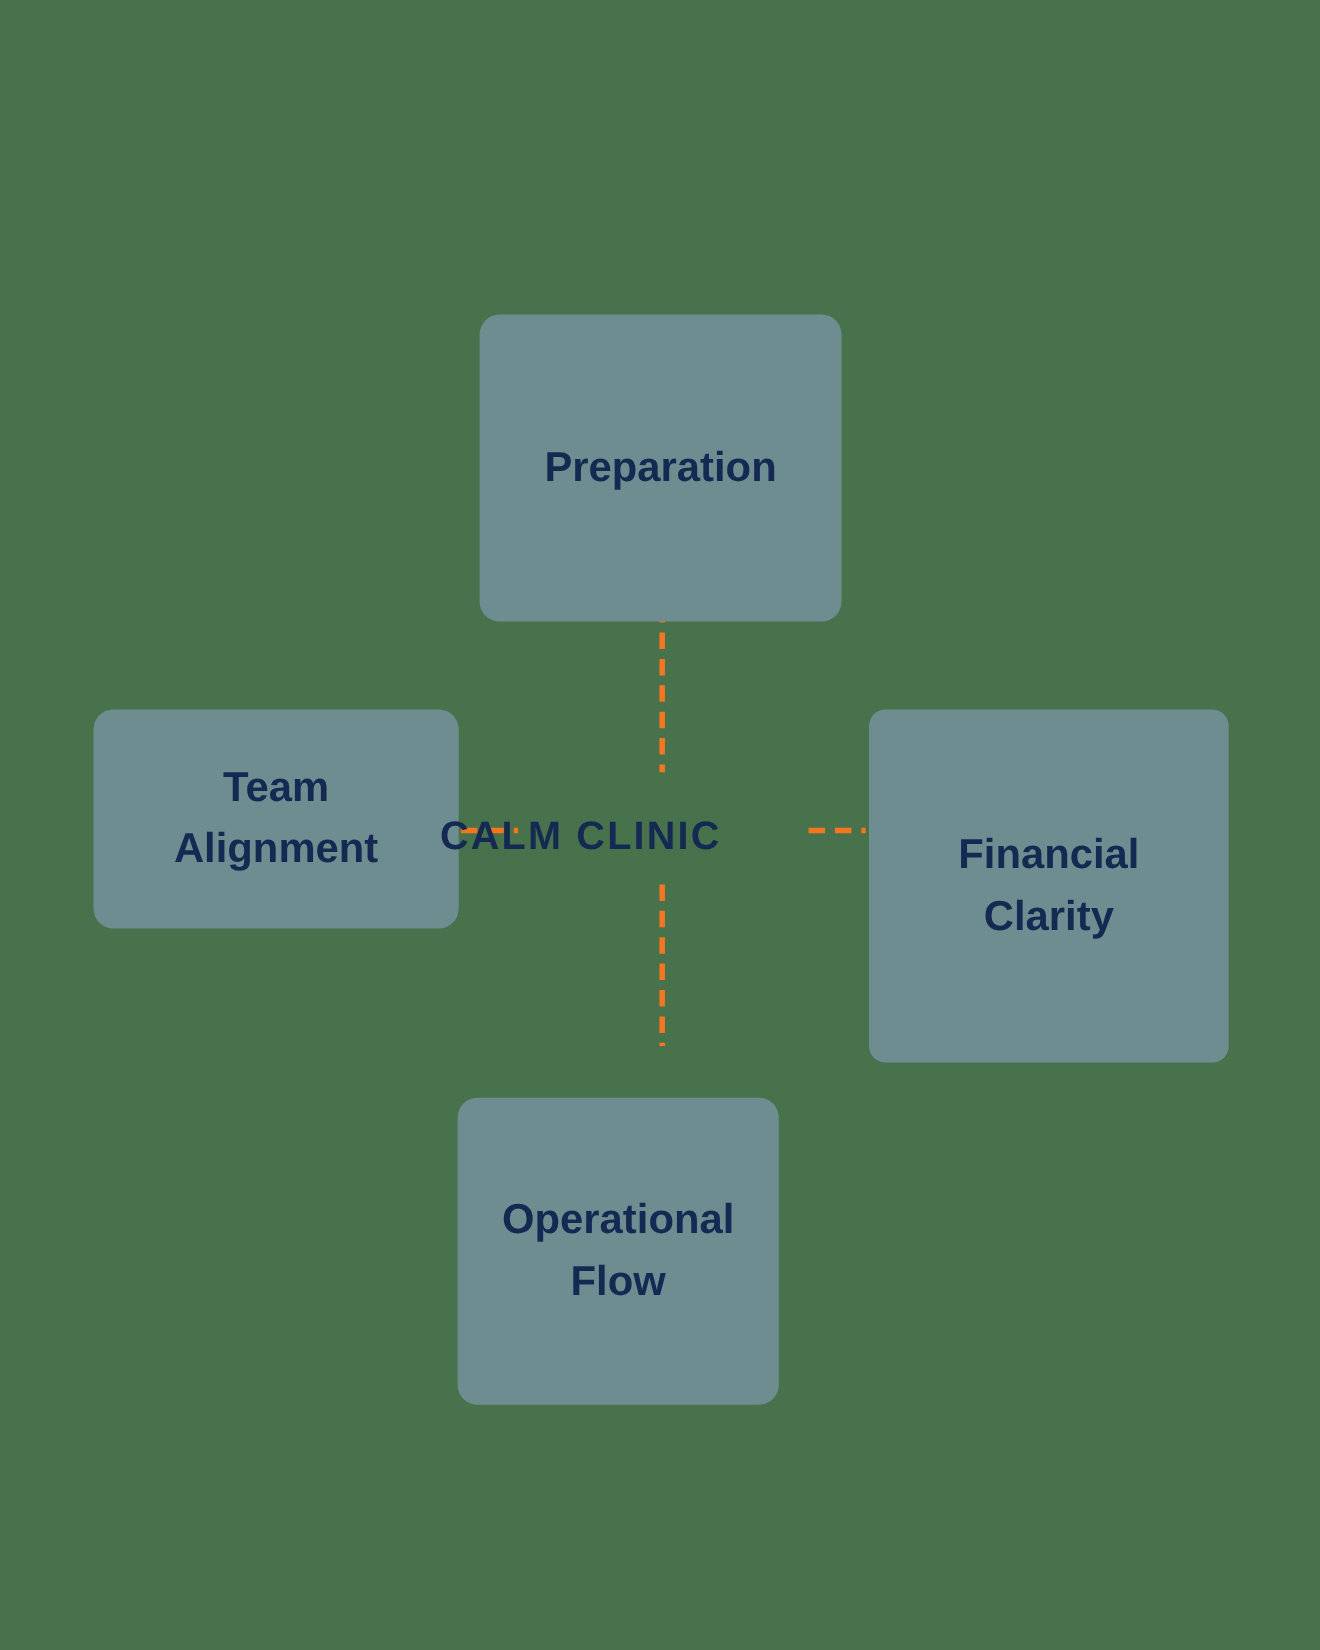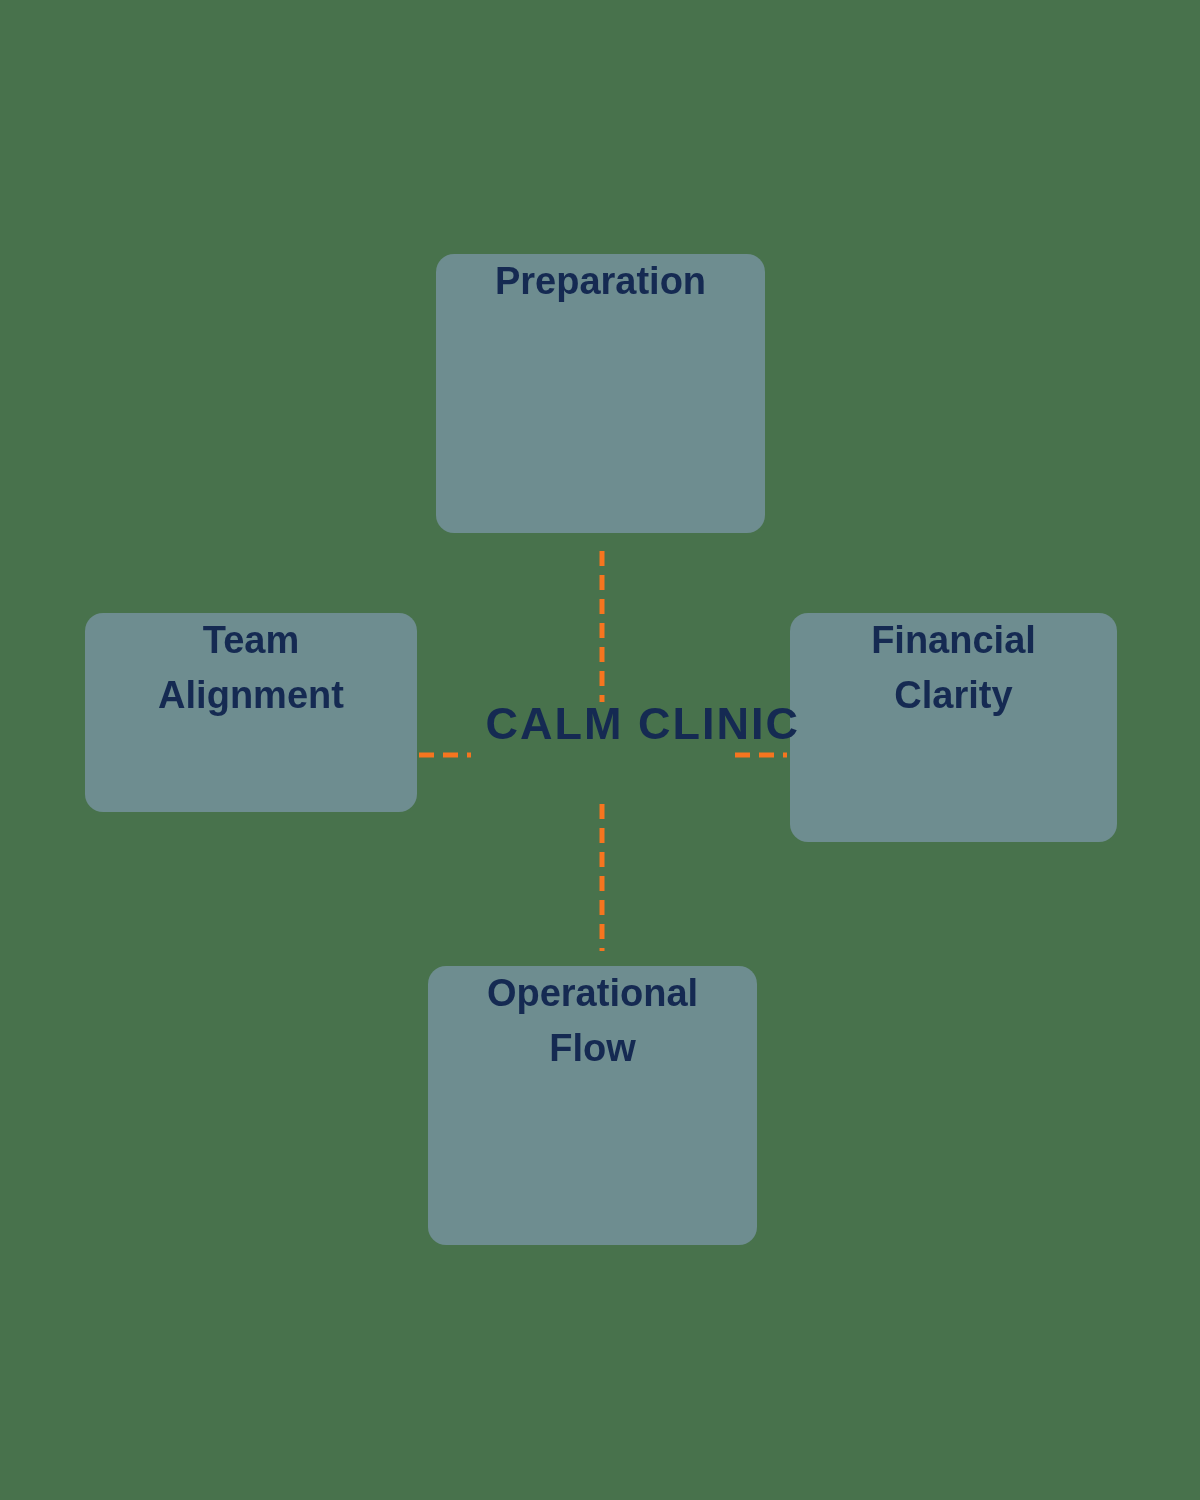--- a/index.html
+++ b/index.html
@@ -29,43 +29,44 @@
   .connectors line {
     stroke: var(--connector-orange);
     stroke-width: 5;
     stroke-dasharray: 15 9;
   }
   .node {
     position: absolute;
     background: var(--node-fill);
     border-radius: 18px;
     display: flex;
-    align-items: flex-start;
+    align-items: center;
     justify-content: center;
+    margin-top: 32px;
   }
   .node-label {
     color: var(--text-navy);
     font-size: 38px;
     font-weight: bold;
     line-height: 1.45;
     text-align: center;
     max-width: 255px;
   }
   .node-top    { left: 436px; top: 254px;  width: 329px; height: 279px; }
   .node-left   { left: 85px;  top: 613px;  width: 332px; height: 199px; }
-  .node-right  { left: 790px; top: 613px;  width: 327px; height: 229px; }
-  .node-bottom { left: 428px; top: 966px;  width: 329px; height: 279px; }
+  .node-right  { left: 790px; top: 613px;  width: 327px; height: 321px; border-radius: 15px; }
+  .node-bottom { left: 416px; top: 966px;  width: 292px; height: 279px; }
   .center-title {
     position: absolute;
     left: 400px;
-    top: 704px;
+    top: 740px;
     width: 400px;
-    text-align: right;
+    text-align: left;
     color: var(--text-navy);
-    font-size: 45px;
+    font-size: 36px;
     font-weight: bold;
     letter-spacing: 2px;
     line-height: 40px;
     text-transform: uppercase;
   }
   .center-title span { display: block; }
 </style>
 </head>
 <body>
 

